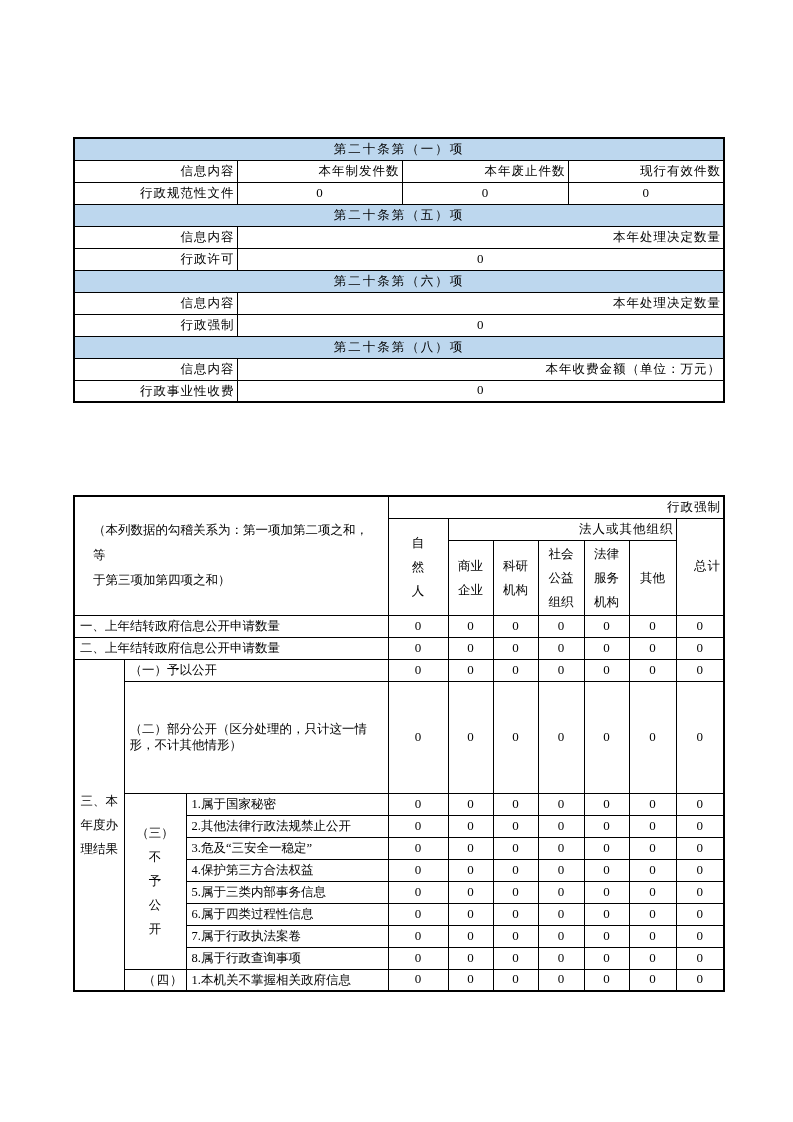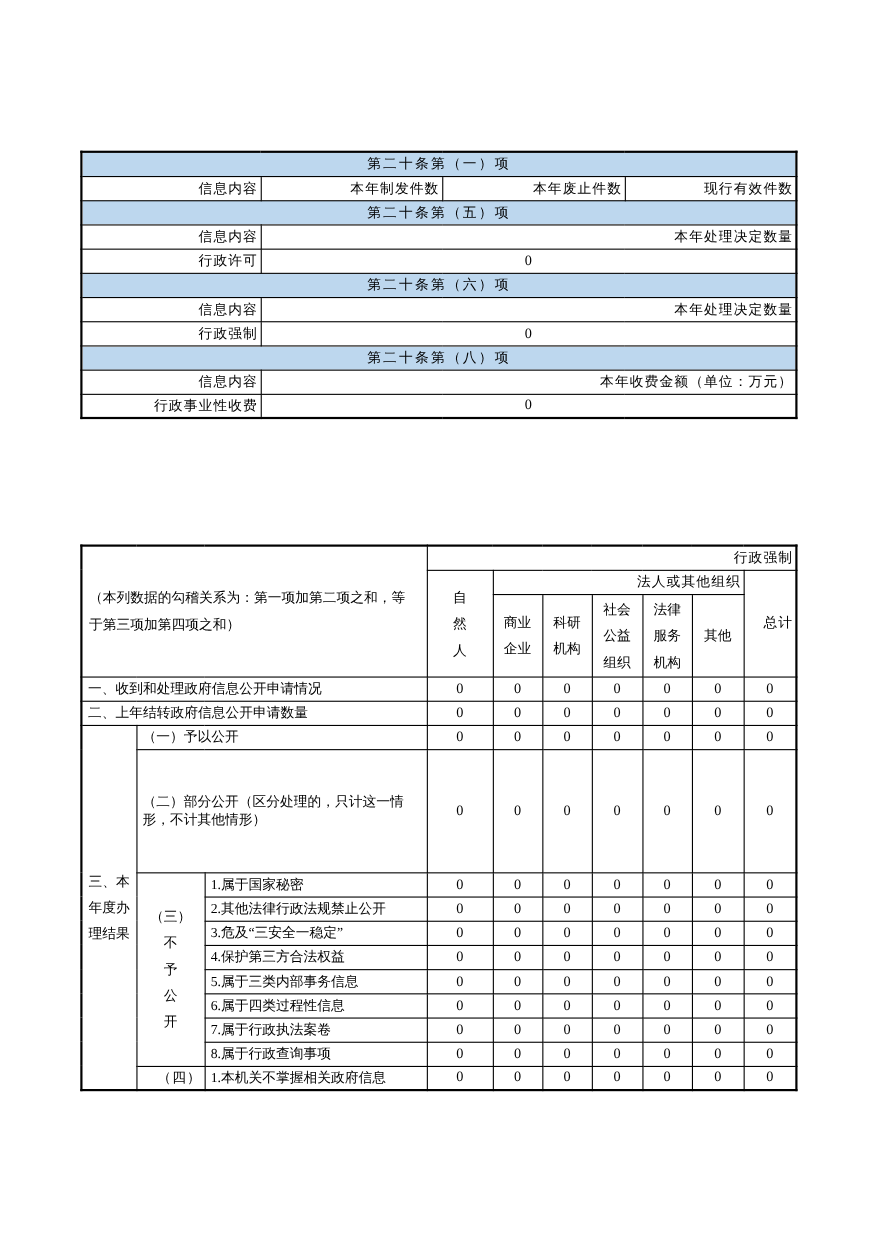--- a/index.html
+++ b/index.html
@@ -12,21 +12,21 @@
   .t1{left:73px;top:137px;width:650px;}
   .t2{left:73px;top:495px;width:650px;}
   .h22{height:22px;}
   .h68{height:68px;}
   .h112{height:112px;}
   .sec{background:#BDD7EE;text-align:center;letter-spacing:2px;}
   .c{text-align:right;letter-spacing:1px;}
   .l{text-align:left;padding-left:5px;}
   .num{text-align:center;font-size:13px;font-family:"Liberation Serif","DejaVu Serif",serif;}
   .pre{white-space:pre-line;}
-  .note{text-align:left;padding:4px 6px;line-height:25px;white-space:pre-line;}
+  .note{text-align:left;padding:4px 18px;line-height:25px;white-space:pre-line;}
   .vlabel{text-align:center;line-height:24px;white-space:pre-line;}
   .title{position:absolute;left:112px;top:450px;
          font-family:"Liberation Sans","DejaVu Sans",sans-serif;
          font-weight:bold;font-size:21px;color:#000;}
 </style>
 </head>
 <body>
 
 <div class="page">
 
@@ -39,20 +39,26 @@
       </colgroup>
     <tbody>
         <tr class="h22">
           <td colspan="4" class="sec">第二十条第（一）项</td>
         </tr>
     <tr class="h22">
       <td class="c">信息内容</td>
       <td class="c">本年制发件数</td>
       <td class="c">本年废止件数</td>
       <td class="c">现行有效件数</td>
+    </tr>
+    <tr class="h22">
+      <td class="c">行政规范性文件</td>
+      <td class="num">0</td>
+      <td class="num">0</td>
+      <td class="num">0</td>
     </tr>
 
     <tr class="h22">
           <td colspan="4" class="sec">第二十条第（五）项</td>
         </tr>
     <tr class="h22">
       <td class="c">信息内容</td>
       <td colspan="3" class="c">本年处理决定数量</td>
     </tr>
     <tr class="h22">
@@ -121,21 +127,21 @@
       <td class="vlabel">社会
 公益
 组织</td>
       <td class="vlabel">法律
 服务
 机构</td>
       <td class="vlabel">其他</td>
     </tr>
 
     <tr class="h22">
-      <td colspan="3" class="l">一、收到和处理政府信息公开申请情况</td>
+      <td colspan="3" class="l">一、上年结转政府信息公开申请数量</td>
       <td class="num">0</td>
       <td class="num">0</td>
       <td class="num">0</td>
       <td class="num">0</td>
       <td class="num">0</td>
       <td class="num">0</td>
       <td class="num">0</td>
     </tr>
     <tr class="h22">
       <td colspan="3" class="l">二、上年结转政府信息公开申请数量</td>

